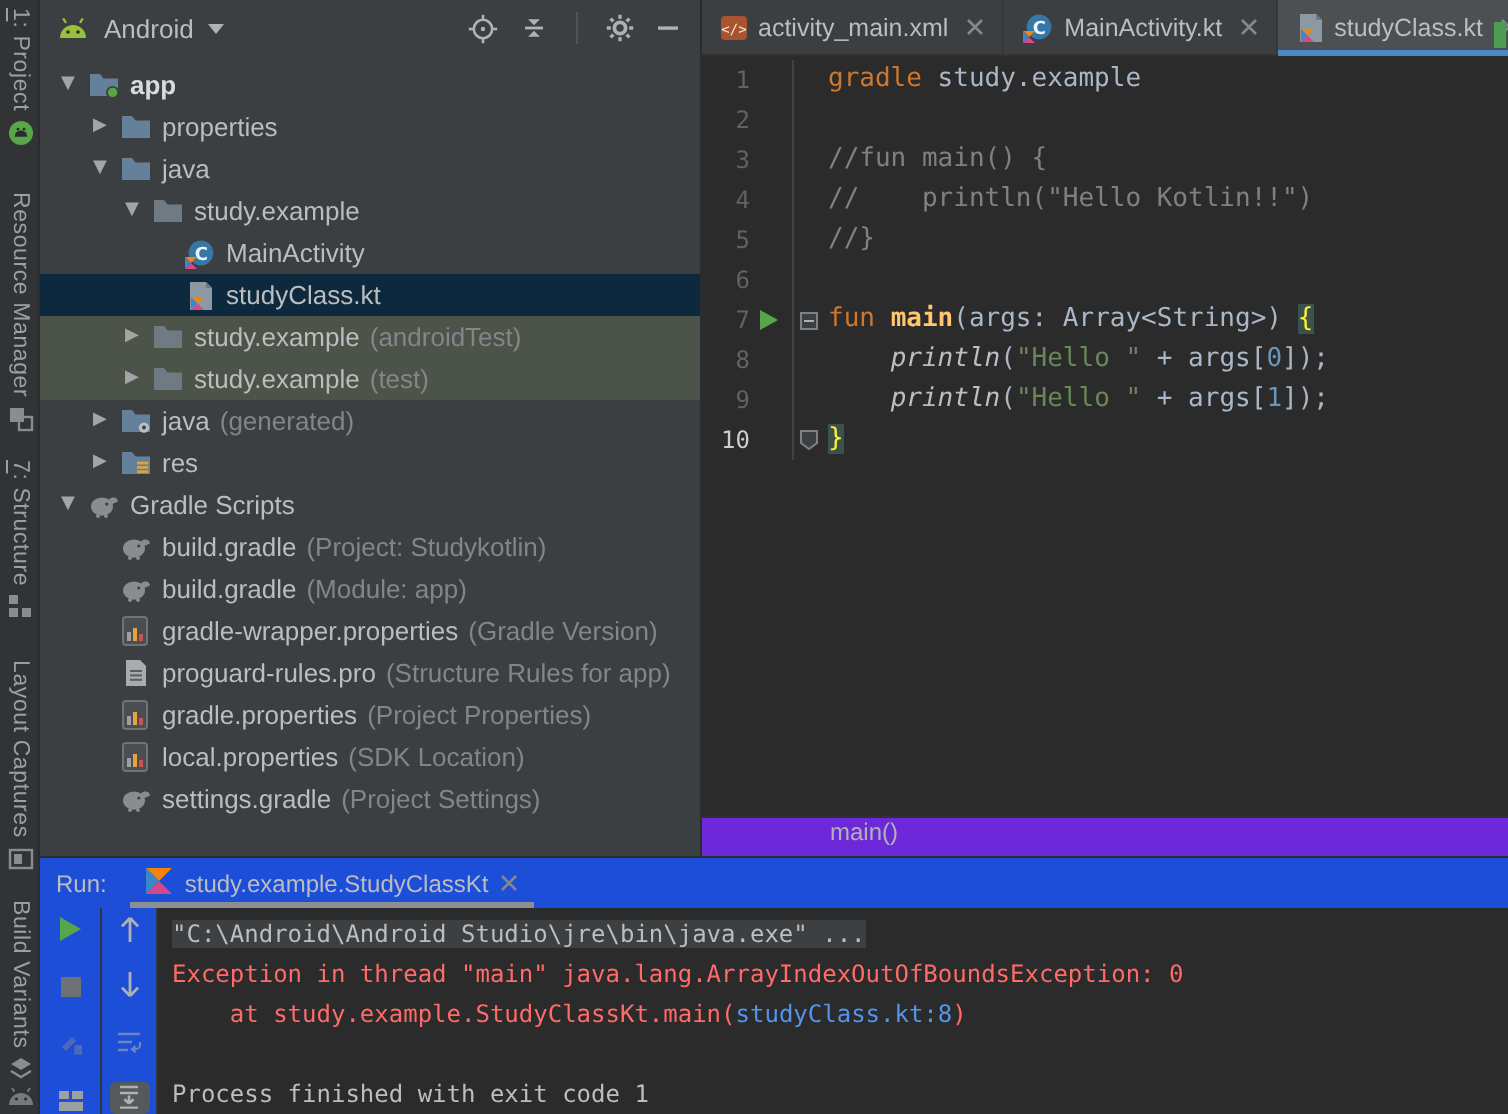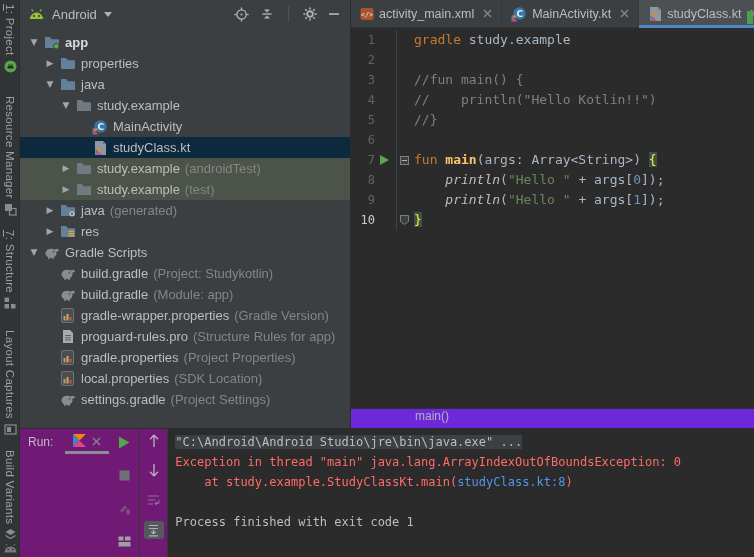--- a/index.html
+++ b/index.html
@@ -48,21 +48,21 @@
   .tok-kw{color:#CC7832}
   .tok-cm{color:#808080}
   .tok-str{color:#6A8759}
   .tok-fn{color:#FFC66D;font-weight:bold}
   .tok-it{color:#BCBEC4;font-style:italic}
   .tok-num{color:#6897BB}
   .tok-pl{color:#A9B7C6}
   .tok-brace{color:#FFEF28;background:#3B514D}
   .breadcrumb{height:20px;flex:none;background:#6d28d9;border-top:1px solid #2E3032;display:flex;padding-left:64px;font-size:12px;color:#AFB3B6}
   
-  .run{height:129px;flex:none;background:#701a75;border-top:1px solid #2A2C2E;display:flex;flex-direction:row}
+  .run{height:129px;flex:none;background:#1d4ed8;border-top:1px solid #2A2C2E;display:flex;flex-direction:column}
   .rhead{height:25px;flex:none;display:flex;align-items:center;padding-left:8px;gap:12px}
   .rlabel{font-size:12px;color:#BBBDBF}
   .rtab{display:flex;align-items:center;gap:6px;font-size:12px;color:#BBBDBF;height:100%;padding:0 8px;position:relative;cursor:pointer}
   .rtab::after{content:"";position:absolute;left:0;right:0;bottom:0;height:3px;background:#8C8F91}
   .rbody{flex:1;display:flex;min-height:0}
   .rcol{width:30px;flex:none;display:flex;flex-direction:column;align-items:center;padding-top:4px;gap:15px}
   .rcol2{width:28px;border-left:1px solid #333638;padding-top:2px;gap:12px}
   .ricon{display:flex;justify-content:center;align-items:center;width:20px;height:18px;cursor:pointer}
   .ricon.on{background:#56595B;border-radius:3px}
   .console{flex:1;min-width:0;border-left:1px solid #333638;background:#2B2B2B;font-family:"DejaVu Sans Mono",monospace;font-size:12px;padding:3px 0 0 7px;overflow:hidden}
@@ -548,20 +548,21 @@
       <div class="rhead">
         <span class="rlabel">Run:</span>
         <span class="rtab">
           <span class="hicon" id="rt-icon"><span class="icn">
                 <svg width="13" height="13" viewBox="0 0 13 13">
                   <polygon points="0,0 13,0 6.5,6.5" fill="#F8830A"></polygon>
                   <polygon points="0,0 6.5,6.5 0,13" fill="#3C87C8"></polygon>
                   <polygon points="0,13 6.5,6.5 13,13" fill="#D6488B"></polygon>
                 </svg>
               </span></span>
+          <span>study.example.StudyClassKt</span>
           <span class="x" id="rt-close"><svg width="9" height="9" viewBox="0 0 9 9">
                 <path d="M1 1l7 7M8 1l-7 7" stroke="#868889" stroke-width="1.3"></path>
               </svg></span>
         </span>
       </div>
       <div class="rbody">
         <div class="rcol" id="rcol1">
             <span class="ricon">
               <span class="icn">
                 <svg width="12" height="13">

